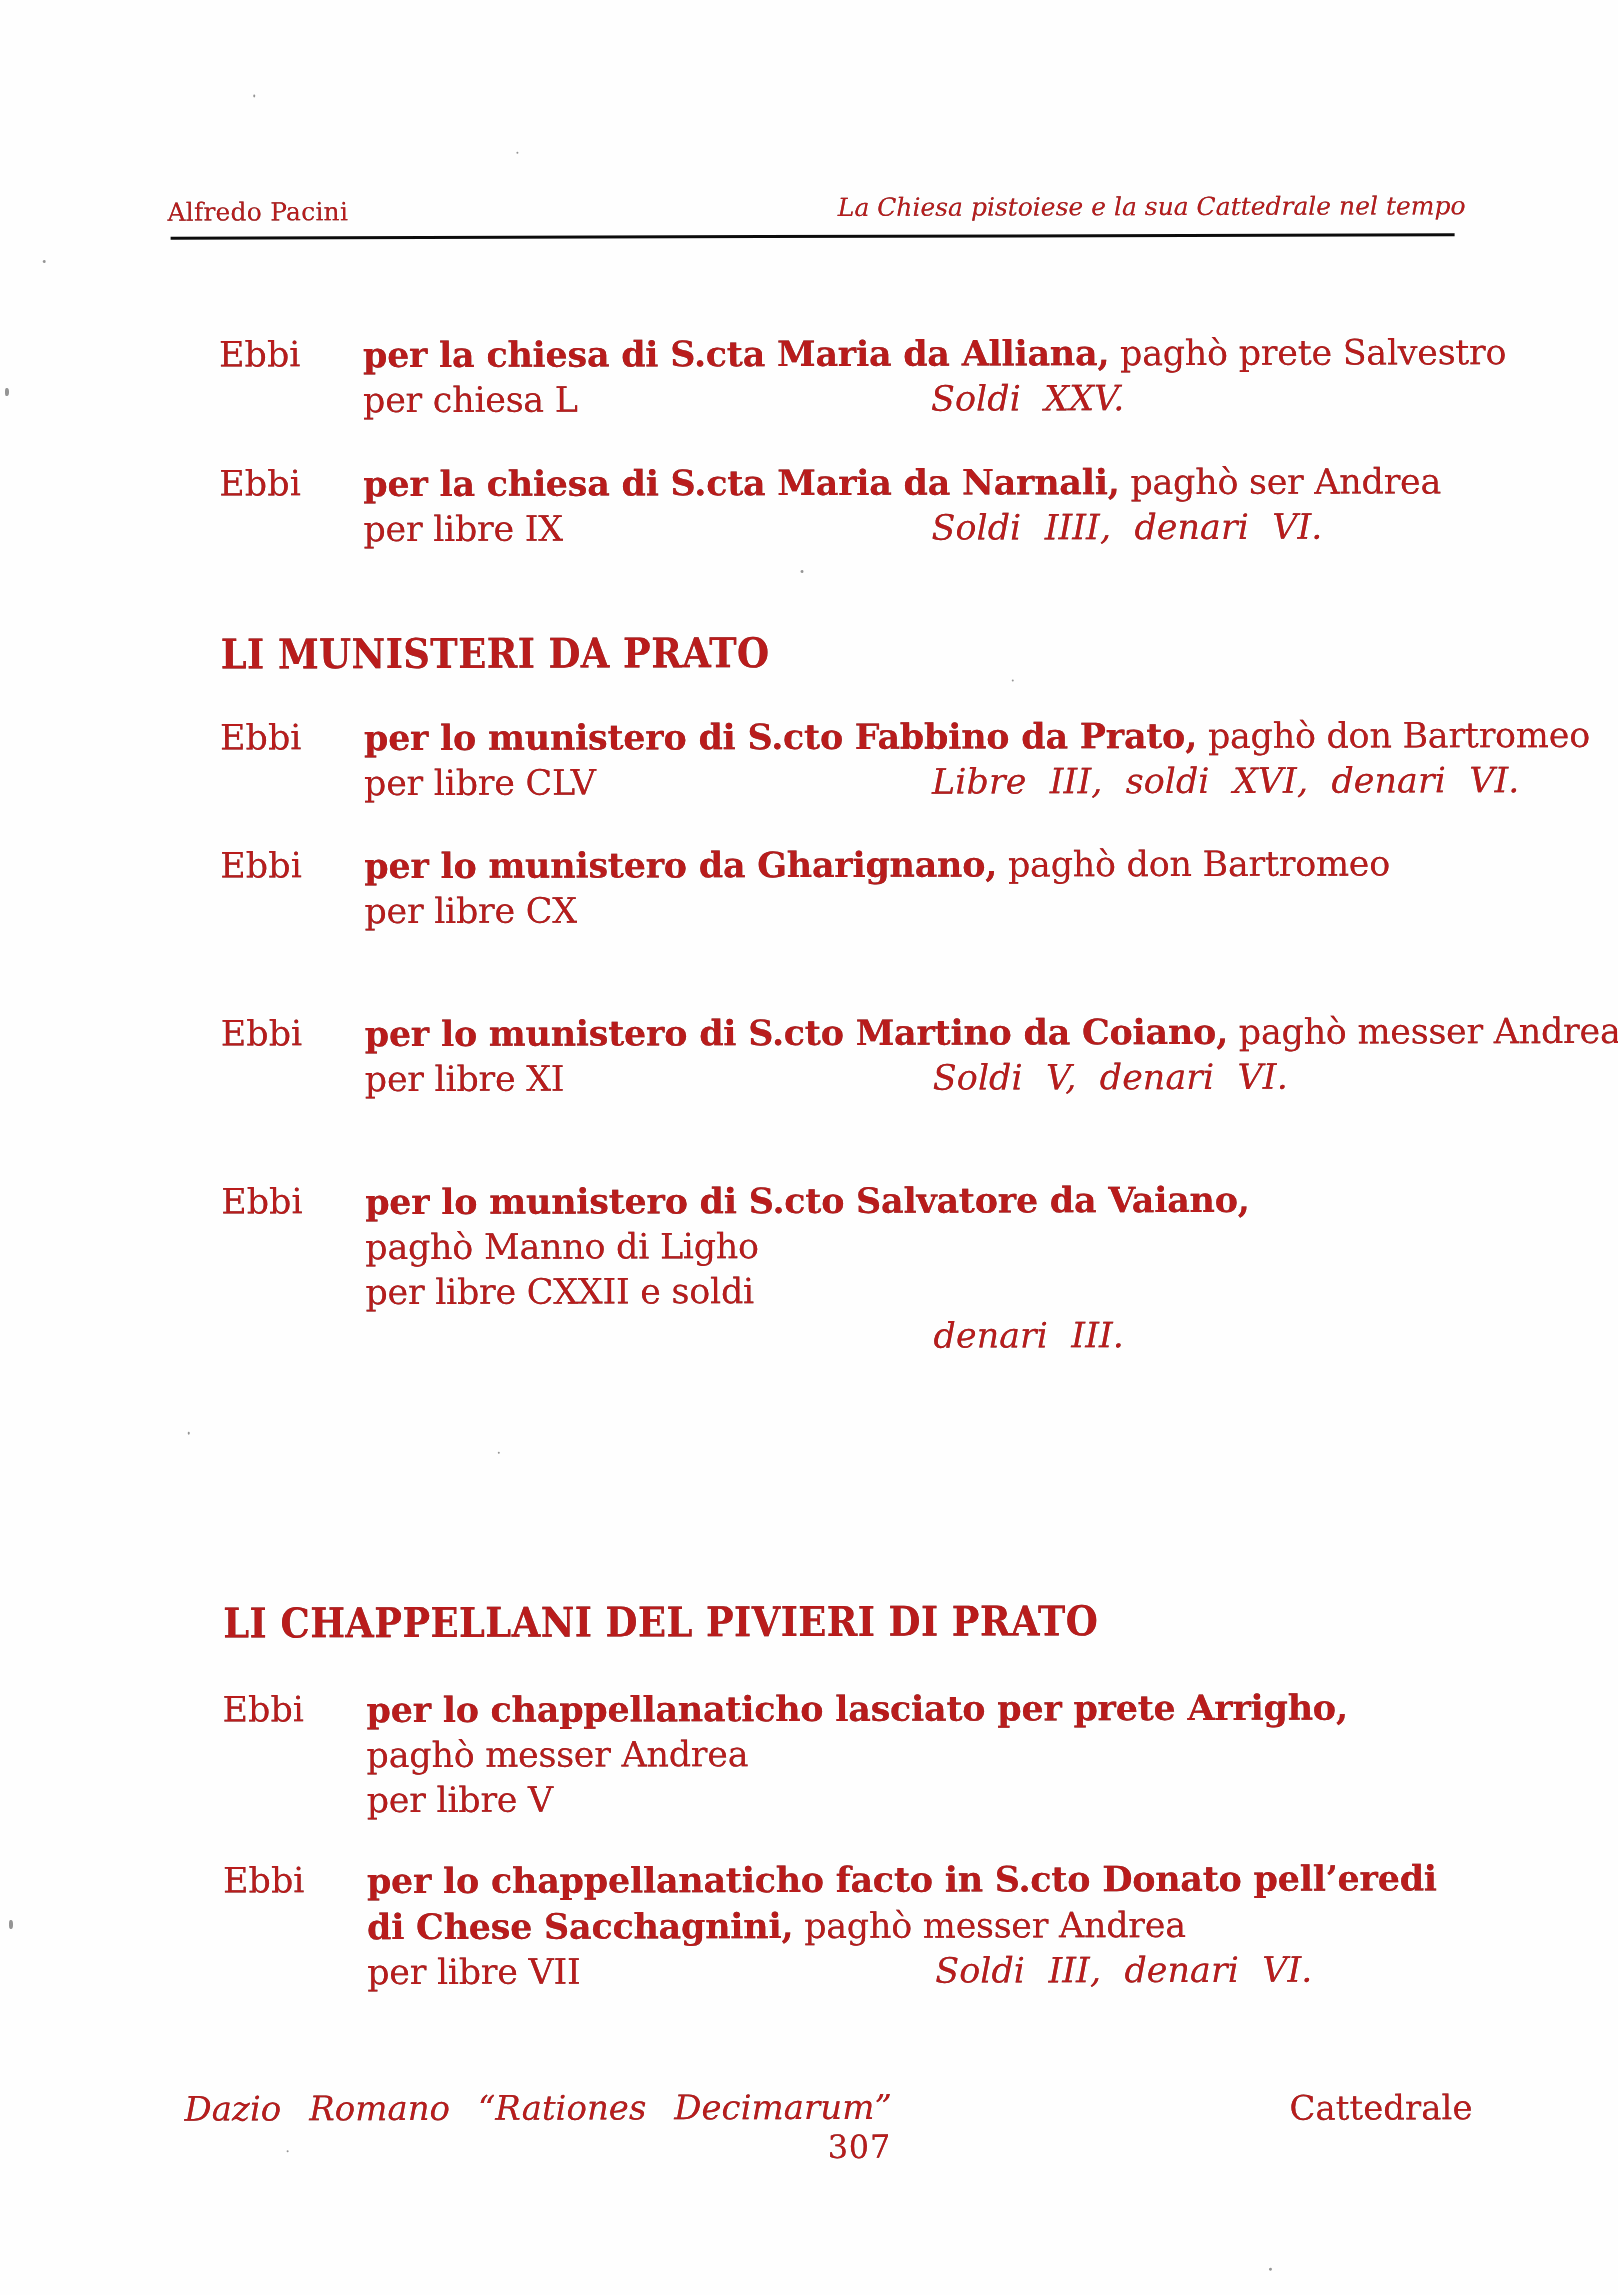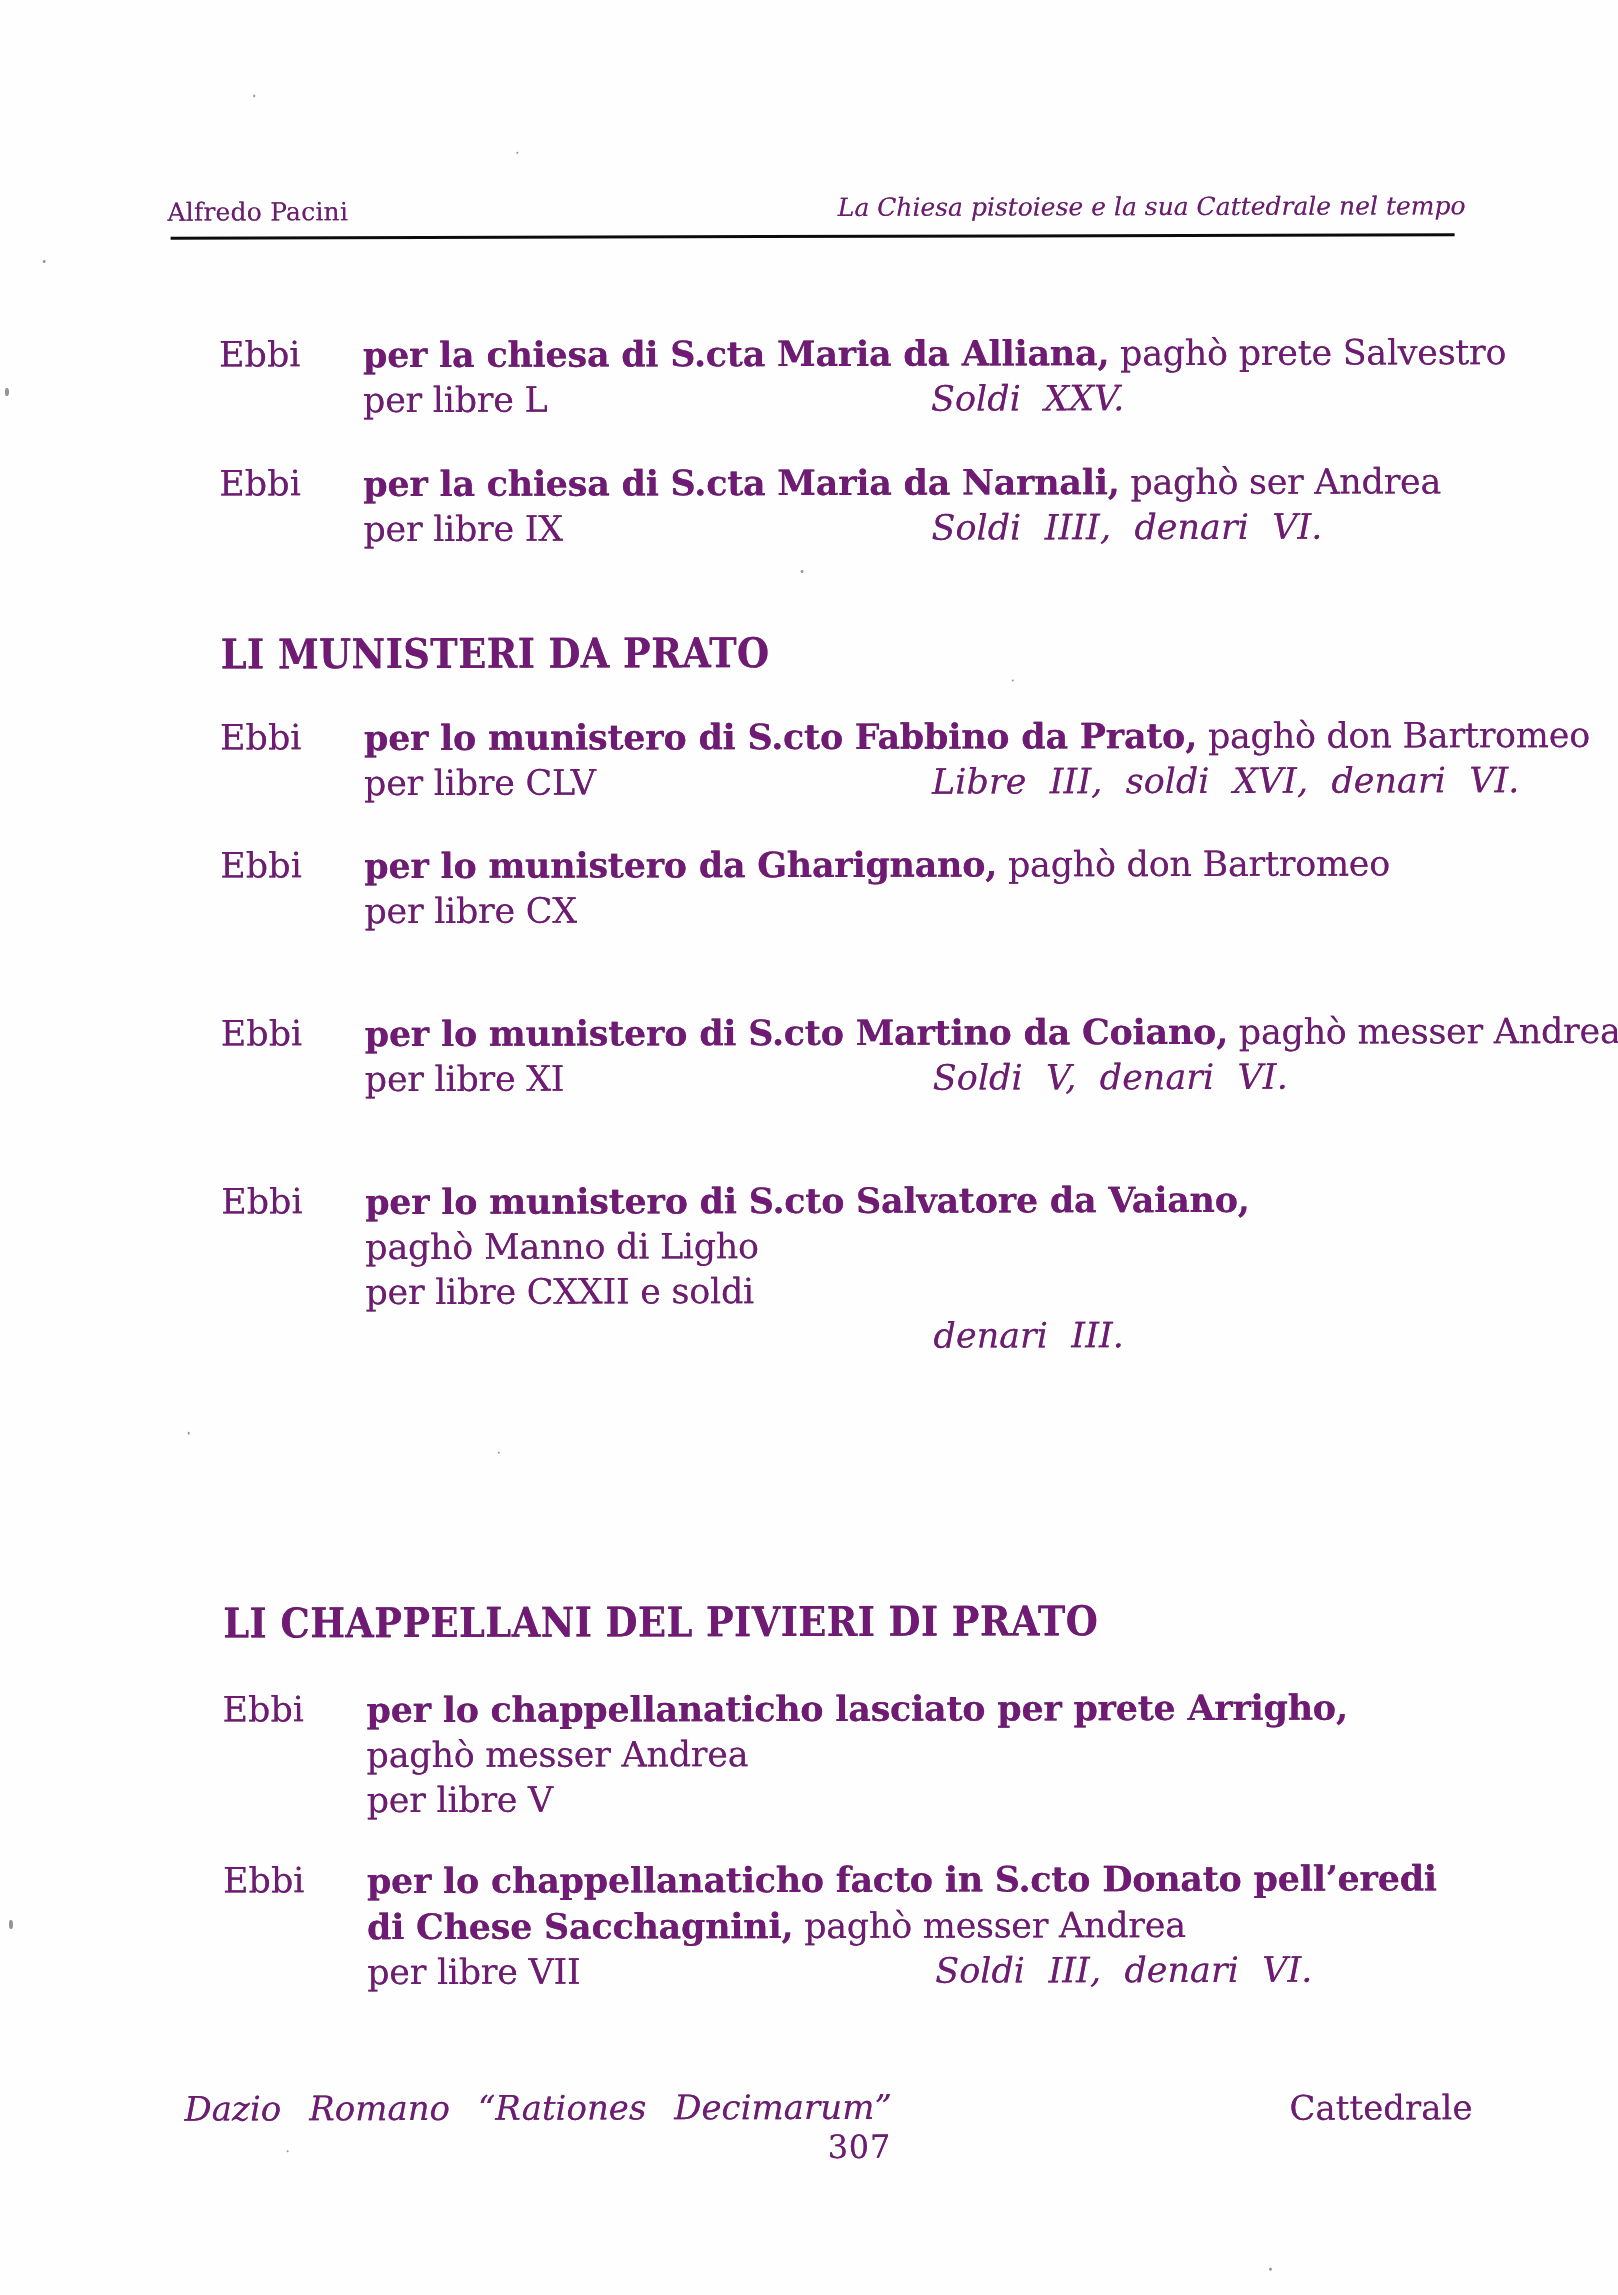--- a/index.html
+++ b/index.html
@@ -1,18 +1,18 @@
 <!DOCTYPE html>
 <html style="font-size:13px"><head>
 <meta charset="utf-8">
 <style>
   html,body{margin:0;padding:0;}
   body{width:1619px;height:2295px;background:#ffffff;overflow:hidden;}
   .page{position:relative;width:1619px;height:2295px;background:#fefefe;
-        font-family:"DejaVu Serif", serif;color:#701a75;}
+        font-family:"DejaVu Serif", serif;color:#b91c1c;}
   .sheet{position:absolute;left:0;top:0;right:0;bottom:0;
          transform:rotate(-0.15deg);transform-origin:50% 50%;
          text-shadow:0 0 0.4px rgba(10,10,10,0.6);}
   
   .author{position:absolute;left:170px;top:196px;font-size:25px;letter-spacing:0.2px;white-space:nowrap;}
   .book-title{position:absolute;right:151px;top:193px;font-size:25px;font-style:italic;white-space:nowrap;}
   .rule{position:absolute;left:173px;top:235px;width:1284px;height:3.2px;background:#0c0c0c;}
   
   .heading{position:absolute;left:222px;font-size:41px;font-weight:bold;
            transform:scaleX(0.9);transform-origin:left top;white-space:nowrap;letter-spacing:0.4px;line-height:49px;}
@@ -43,21 +43,21 @@
       <span class="author">Alfredo Pacini</span>
       <span class="book-title">La Chiesa pistoiese e la sua Cattedrale nel tempo</span>
       <div class="rule"></div>
     </div>
 
     <div class="blocks">
         <div class="entry" style="top: 331px;">
           <span class="elabel">Ebbi</span>
           <div class="content">
             <div class="line"><span class="seg bold">per la chiesa di S.cta Maria da Alliana,</span><span class="seg"> paghò prete Salvestro</span></div>
-            <div class="line"><span class="seg">per libre L</span><span class="amount">Soldi XXV.</span></div>
+            <div class="line"><span class="seg">per chiesa L</span><span class="amount">Soldi XXV.</span></div>
           </div>
         </div>
         <div class="entry" style="top: 460px;">
           <span class="elabel">Ebbi</span>
           <div class="content">
             <div class="line"><span class="seg bold">per la chiesa di S.cta Maria da Narnali,</span><span class="seg"> paghò ser Andrea</span></div>
             <div class="line"><span class="seg">per libre IX</span><span class="amount">Soldi IIII, denari VI.</span></div>
           </div>
         </div>
         <div class="heading" style="top: 629px;">LI MUNISTERI DA PRATO</div>

